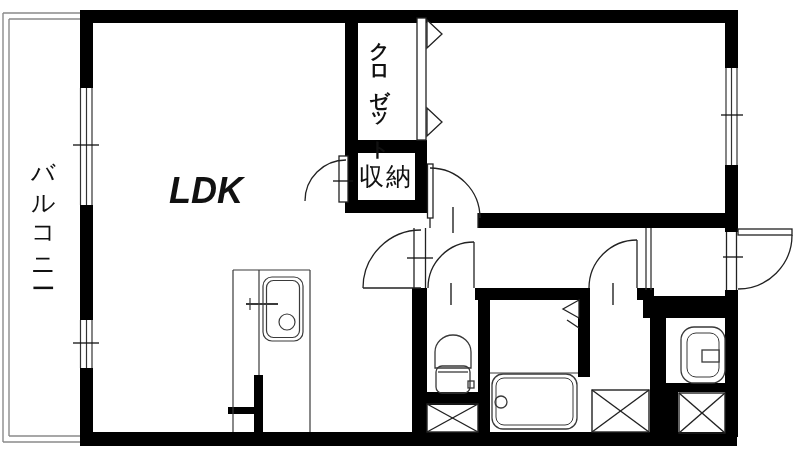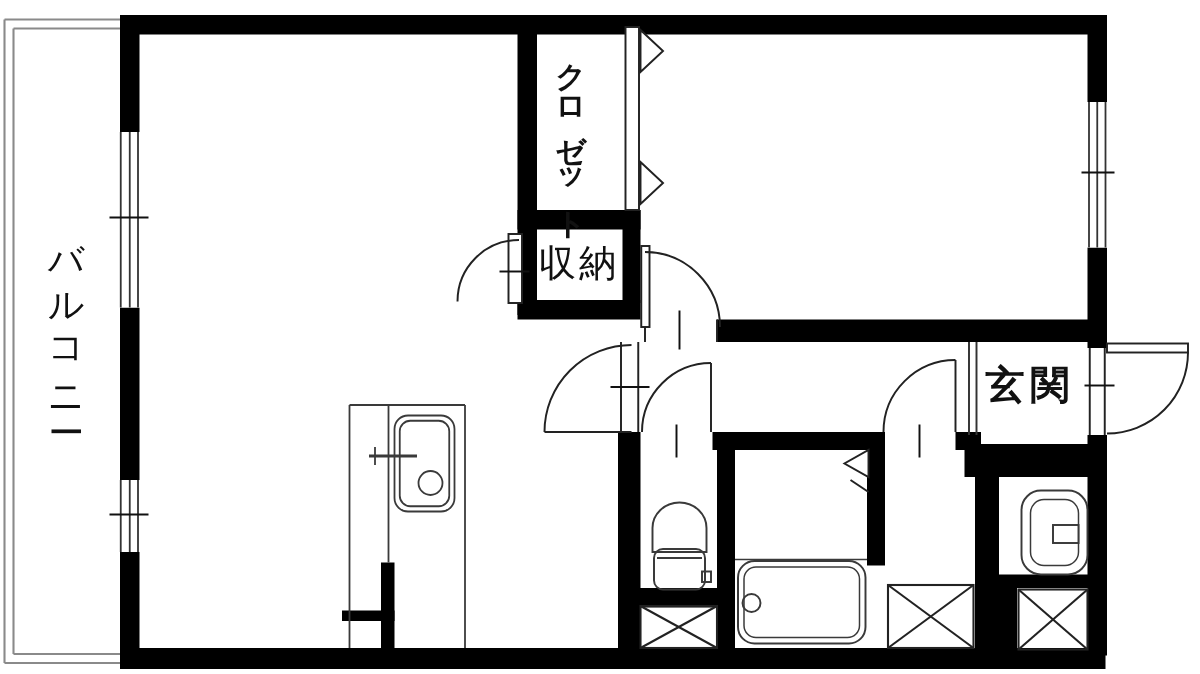--- a/index.html
+++ b/index.html
@@ -193,17 +193,17 @@
       <rect x="592" y="390" width="57" height="42"></rect>
       <line x1="592" y1="390" x2="649" y2="432"></line>
         <line x1="649" y1="390" x2="592" y2="432"></line>
       <rect x="679" y="393" width="46" height="40"></rect>
       <line x1="679" y1="393" x2="725" y2="433"></line>
         <line x1="725" y1="393" x2="679" y2="433"></line>
     </g>
   </svg>
 
   <div class="label v-label lbl-balcony">バルコニー</div>
+  <div class="label lbl-ldk">LDK</div>
   <div class="label v-label lbl-closet">クロゼット</div>
   <div class="label lbl-storage">収納</div>
-  <div class="label lbl-entrance">玄関</div>
 
 </div>
 
 </body></html>

